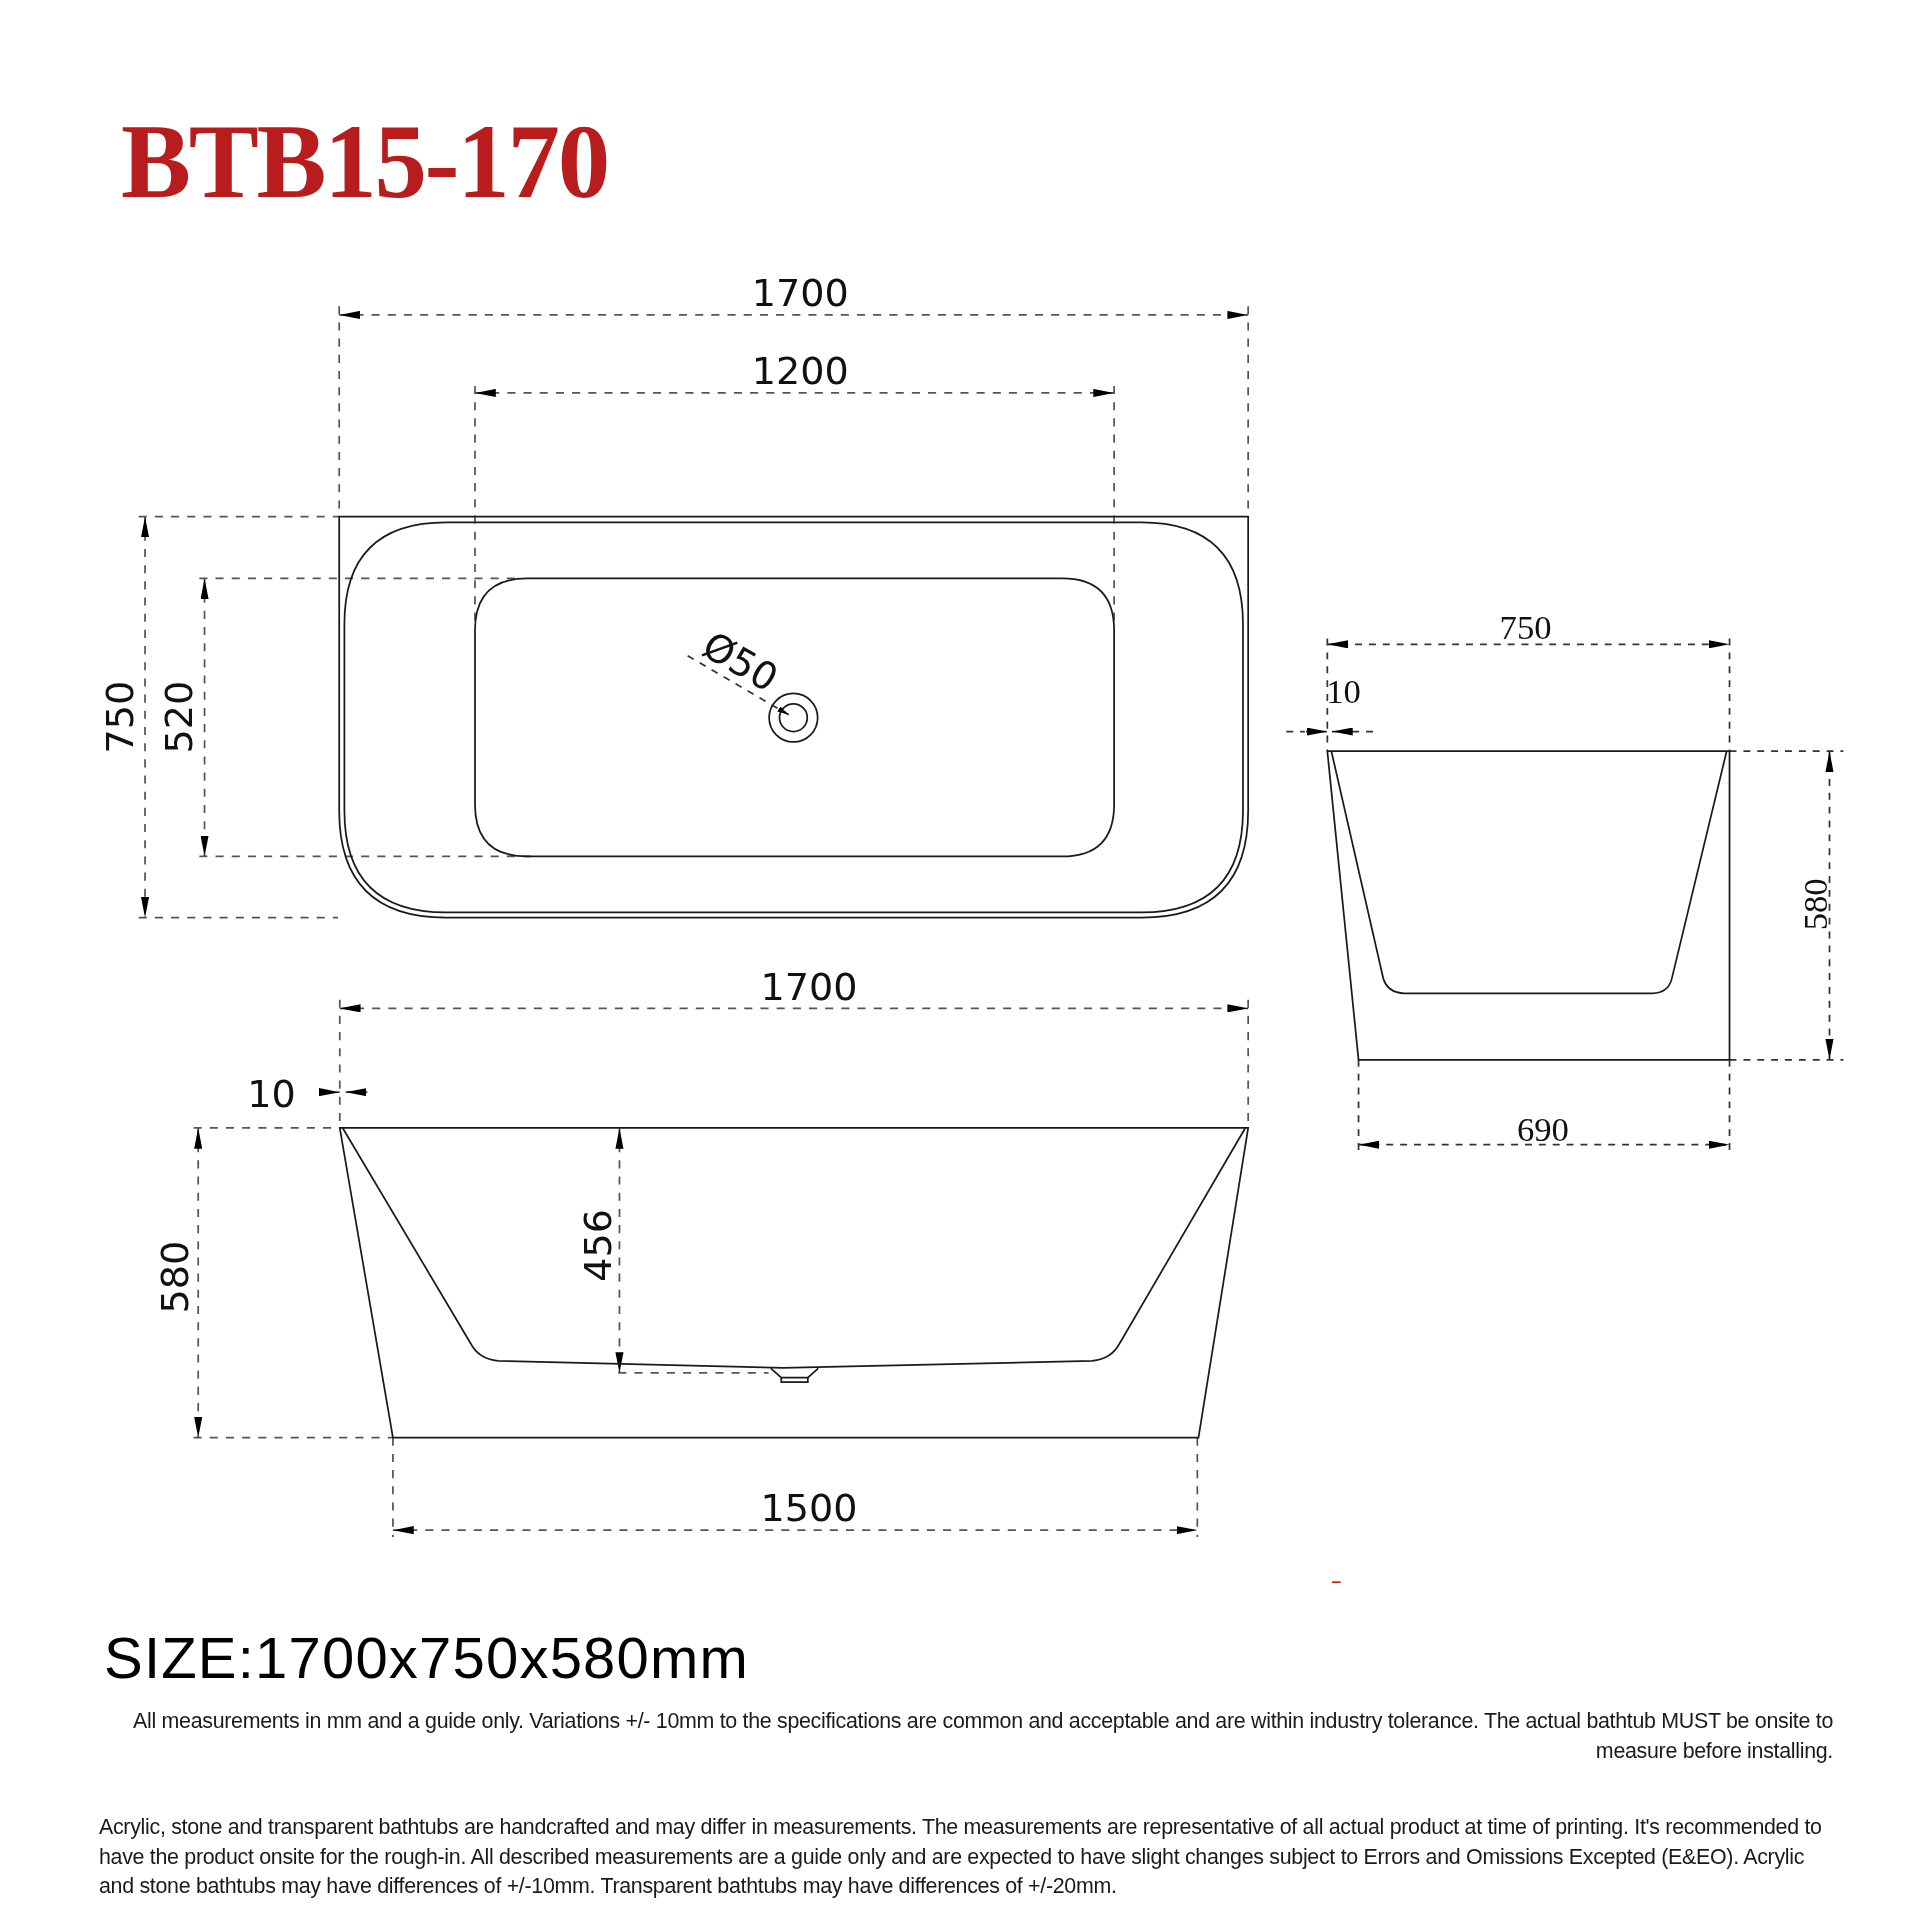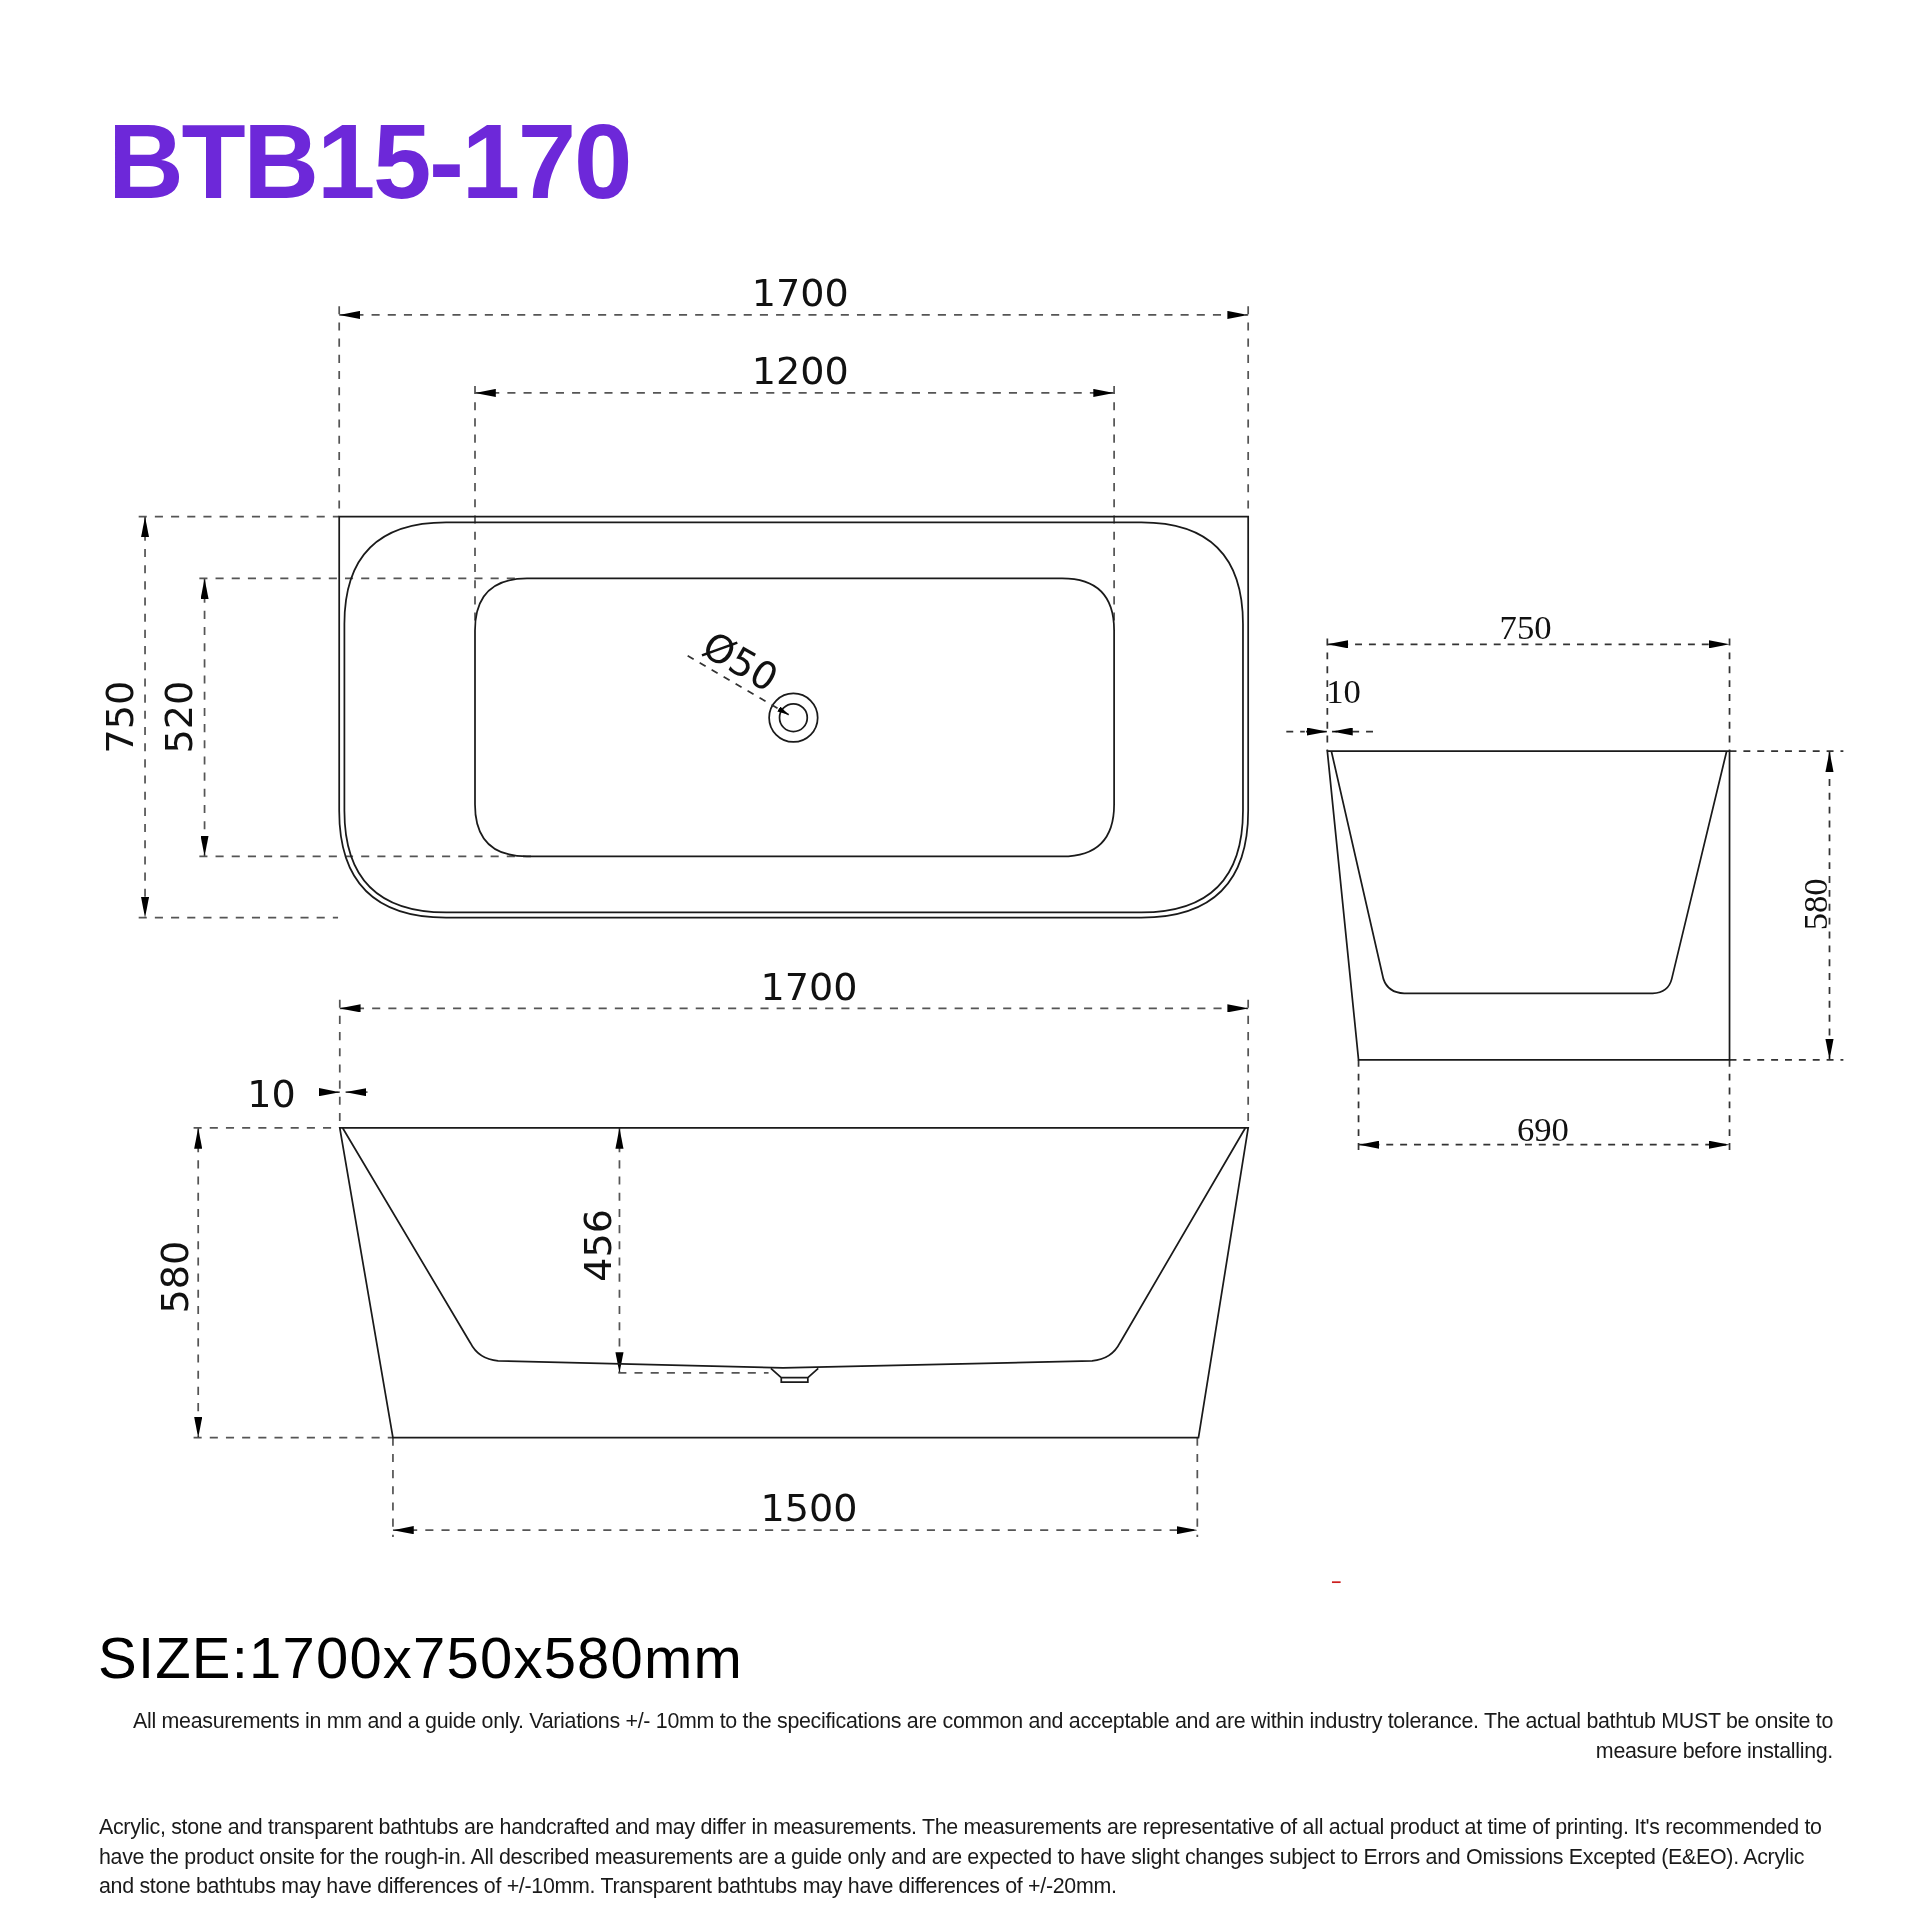--- a/index.html
+++ b/index.html
@@ -1,26 +1,26 @@
 <!DOCTYPE html>
 <html style="font-size:9.2px"><head>
 <meta charset="utf-8">
 <style>
   html, body { margin: 0; padding: 0; background: #ffffff; }
   body { width: 1926px; height: 1926px; position: relative; overflow: hidden; }
   .title {
-    position: absolute; left: 108px; top: 109px;
-    font-family: Liberation Sans, sans-serif; font-weight: bold;
-    font-size: 105px; letter-spacing: -2.3px; color: #6d28d9; line-height: 1;
+    position: absolute; left: 121px; top: 109px;
+    font-family: Liberation Serif, serif; font-weight: bold;
+    font-size: 105px; letter-spacing: -2.3px; color: #b91c1c; line-height: 1;
   }
   svg.drawing { position: absolute; left: 0; top: 0; }
   .dim-text { font-family: "DejaVu Sans", sans-serif; font-size: 66px; fill: #111; }
   .dim-serif { font-family: "Liberation Serif", serif; font-size: 60px; fill: #111; }
   .size-heading {
-    position: absolute; left: 98px; top: 1629px;
+    position: absolute; left: 104px; top: 1629px;
     font-family: "Liberation Sans", sans-serif; font-size: 58px;
     color: #000; line-height: 1; letter-spacing: 1.2px;
   }
   .note {
     position: absolute; left: 99px; width: 1734px;
     font-family: "Liberation Sans", sans-serif; font-size: 21.4px;
     color: #1a1a1a; line-height: 29.5px; letter-spacing: -0.3px;
   }
   .note1 { top: 1707px; text-align: right; }
   .note2 { top: 1813px; }

